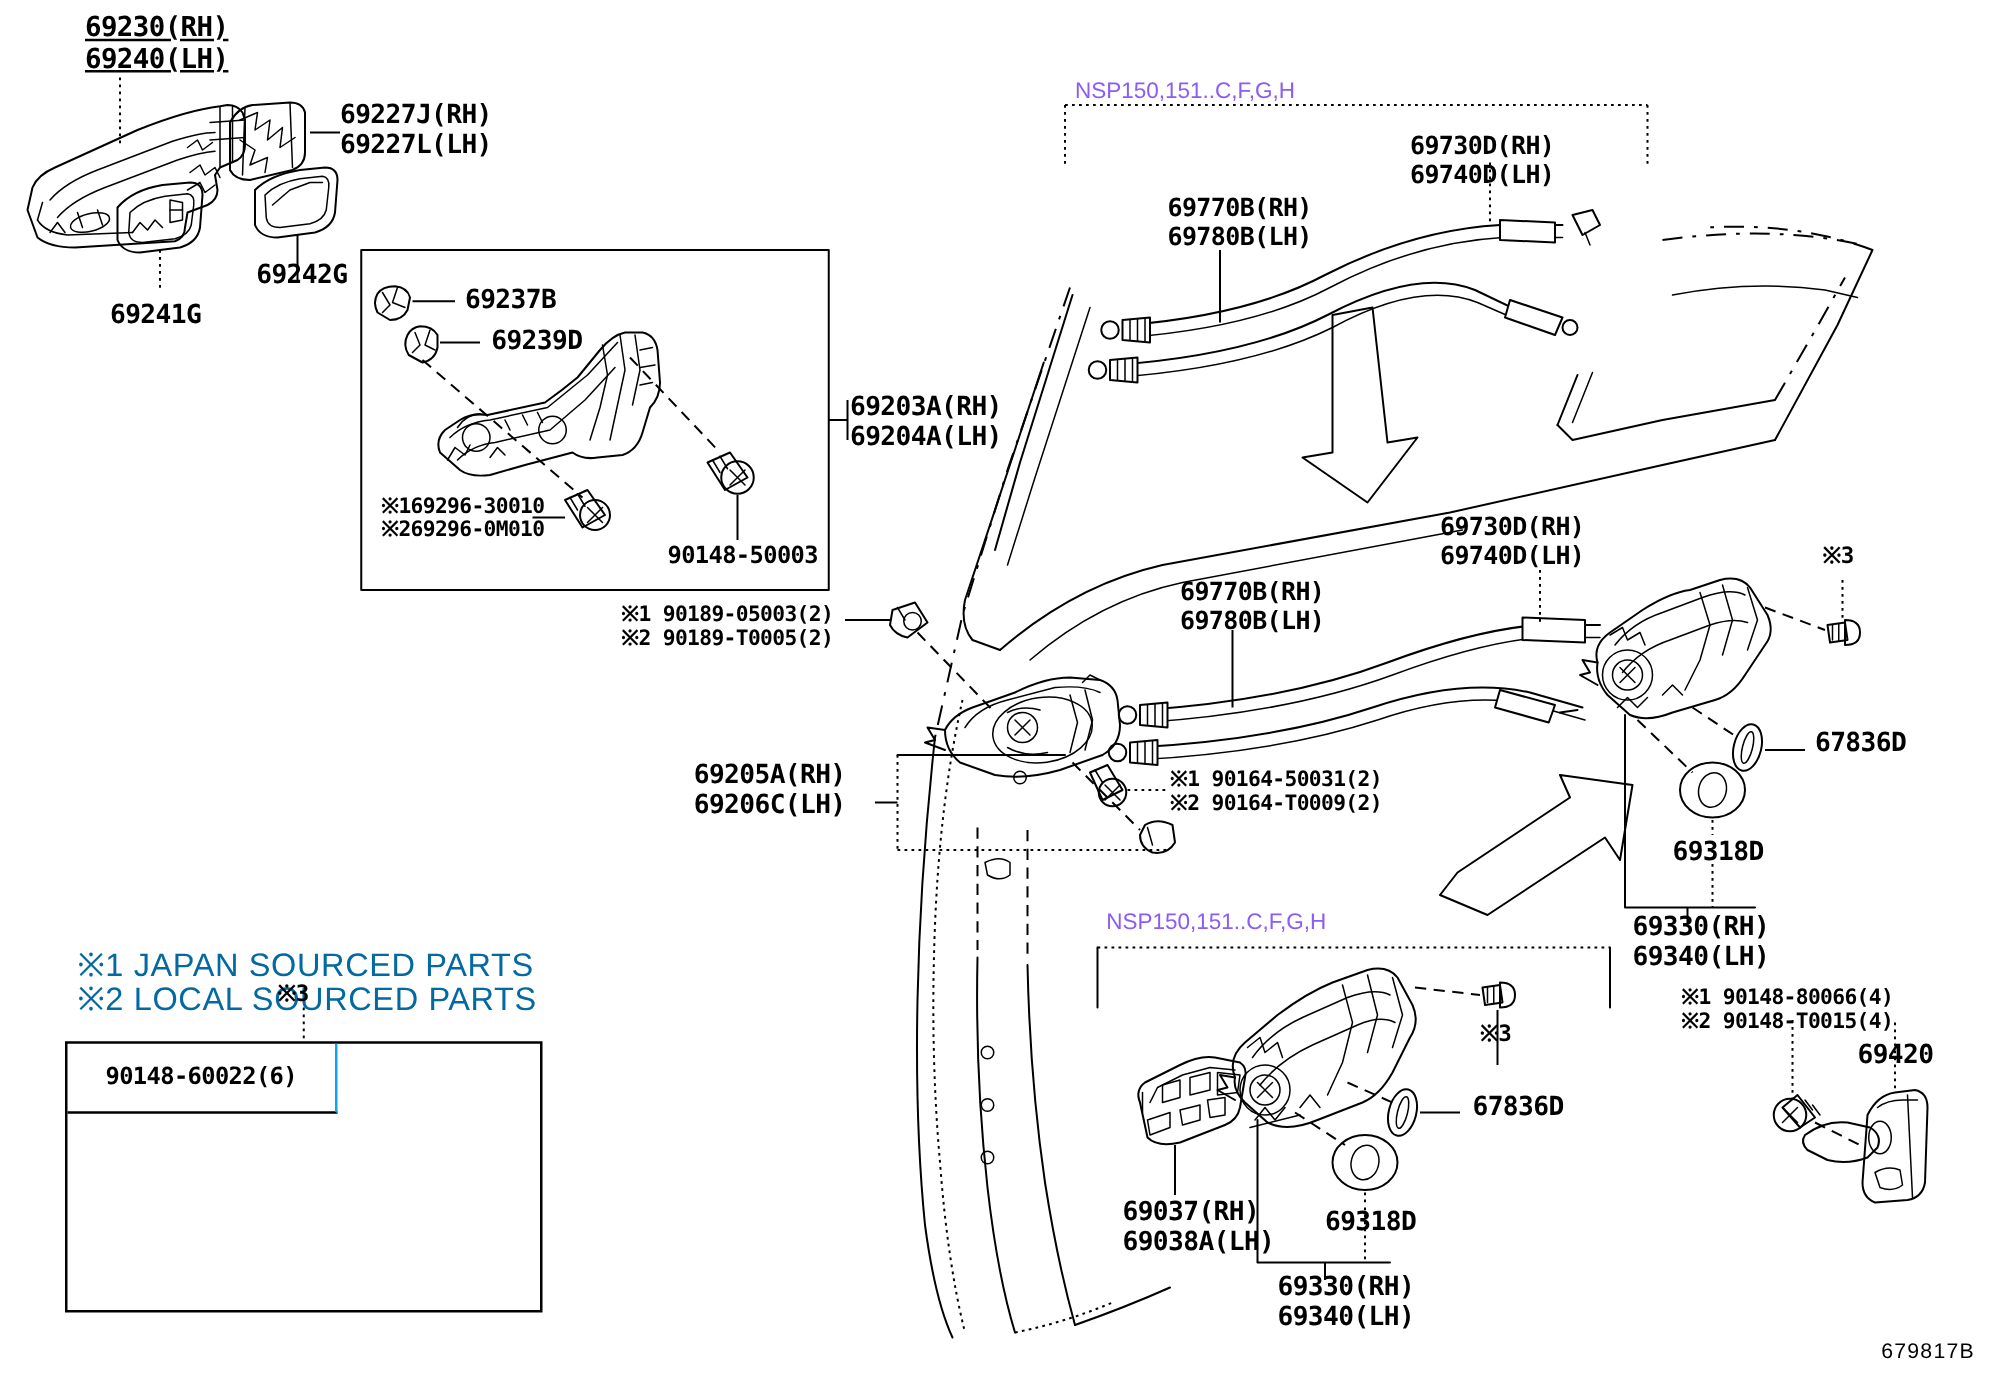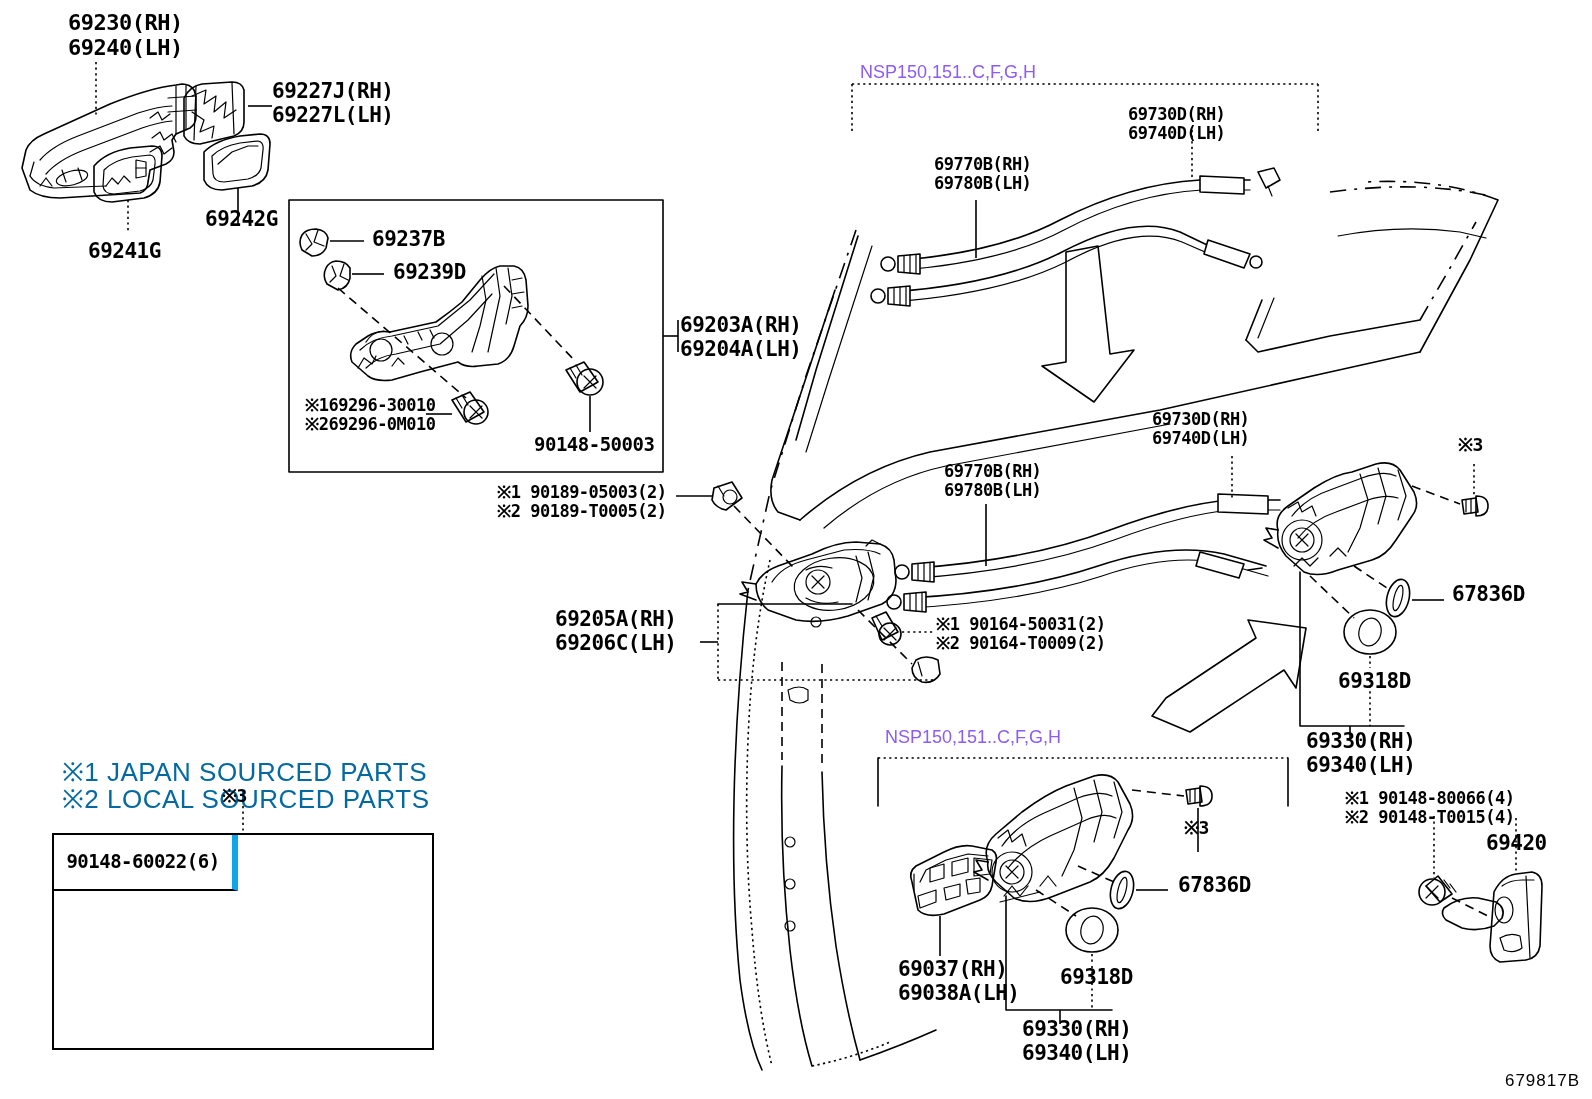--- a/index.html
+++ b/index.html
@@ -26,21 +26,21 @@
     position: absolute;
     font-family: "DejaVu Sans Mono", "Liberation Mono", monospace;
     font-weight: bold;
     color: #000;
     white-space: pre;
     line-height: 1.14;
     letter-spacing: -0.5px;
   }
   .lbl.s22 { font-size: 22px; }
   .lbl.s21 { font-size: 21px; }
-  .lbl.s20 { font-size: 17px; }
+  .lbl.s20 { font-size: 20px; }
   .lbl.s19 { font-size: 19px; }
   .lbl.s18 { font-size: 18px; }
   .lbl.s17 { font-size: 17px; }
   .lbl.right { text-align: right; }
   .note {
     position: absolute;
     font-family: "Liberation Sans", sans-serif;
     font-size: 26px;
     color: #0369a1;
     white-space: pre;
@@ -50,21 +50,21 @@
   #bolt-table {
     position: absolute;
     left: 52px; top: 833px;
     width: 382px; height: 217px;
     border: 2px solid #000;
     background: #fff;
   }
   #bolt-table .row { display: flex; width: 100%; }
   #bolt-table .r1 { height: 56px; }
   #bolt-table .r2 { height: 157px; }
-  #bolt-table .cL { width: 184px; border-right: 6px solid #0ea5e9; position: relative; }
+  #bolt-table .cL { width: 216px; border-right: 2px solid #0ea5e9; position: relative; }
   #bolt-table .cR { flex: 1; position: relative; }
   #bolt-table .r1 .cL, #bolt-table .r1 .cR { border-bottom: 2px solid #000; }
   .cellTxt {
     position: absolute; left: 0; right: 0;
     font-family: "DejaVu Sans Mono", "Liberation Mono", monospace;
     font-weight: bold;
     text-align: center;
     color: #000;
     white-space: pre;
     letter-spacing: -0.5px;
@@ -505,21 +505,21 @@
       <path class="st" d="M308 932 L376 932 L376 964 L308 964 Z"></path>
       <path class="stT" d="M314 932 L314 964 M321 932 L321 964 M328 932 L328 964 M335 932 L335 964 M342 932 L342 964 M349 932 L349 964 M356 932 L356 964 M363 932 L363 964 M370 932 L370 964"></path>
       <path class="st" d="M376 938 L392 940 L392 956 L376 958"></path>
       <path class="st" d="M286 972 L286 1012 M392 960 L392 1012"></path>
       <path class="st" d="M292 1004 L386 1004"></path>
       <path class="st" d="M292 1004 L304 999 L304 1009 Z"></path>
       <path class="st" d="M386 1004 L374 999 L374 1009 Z"></path>
     </g>
   </svg>
 
-  <div class="lbl s22" style="left:68px; top:10px;"><span>69230(RH)</span><br><span>69240(LH)</span></div>
+  <div class="lbl s22" style="left:68px; top:10px;text-decoration:underline;"><span>69230(RH)</span><br><span>69240(LH)</span></div>
 
   <div class="lbl s21" style="left:272px; top:80px;"><span>69227J(RH)</span><br><span>69227L(LH)</span></div>
 
   <div class="lbl s21" style="left:88px; top:240px;"><span>69241G</span></div>
 
   <div class="lbl s21" style="left:205px; top:208px;"><span>69242G</span></div>
 
   <div class="lbl s21" style="left:372px; top:228px;"><span>69237B</span></div>
 
   <div class="lbl s21" style="left:393px; top:261px;"><span>69239D</span></div>

